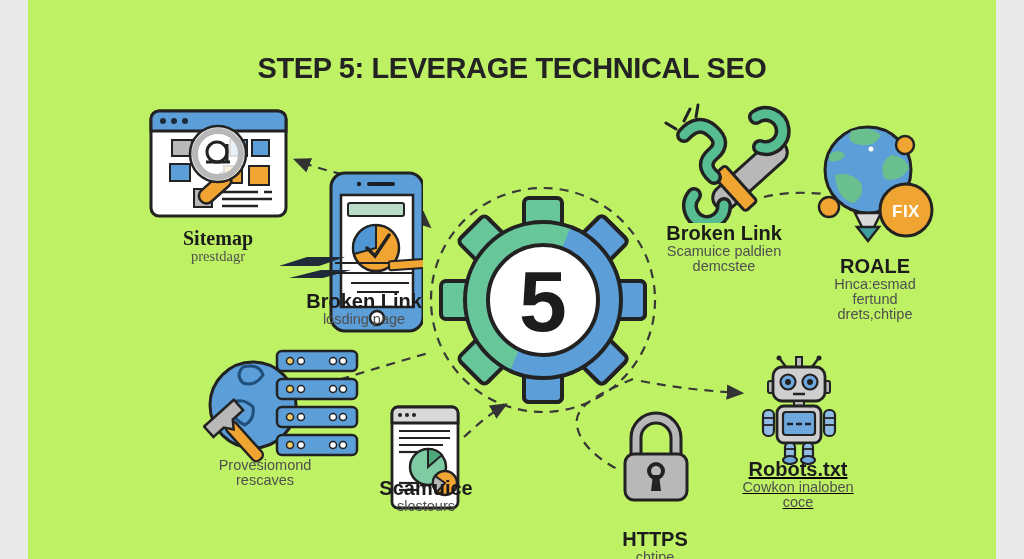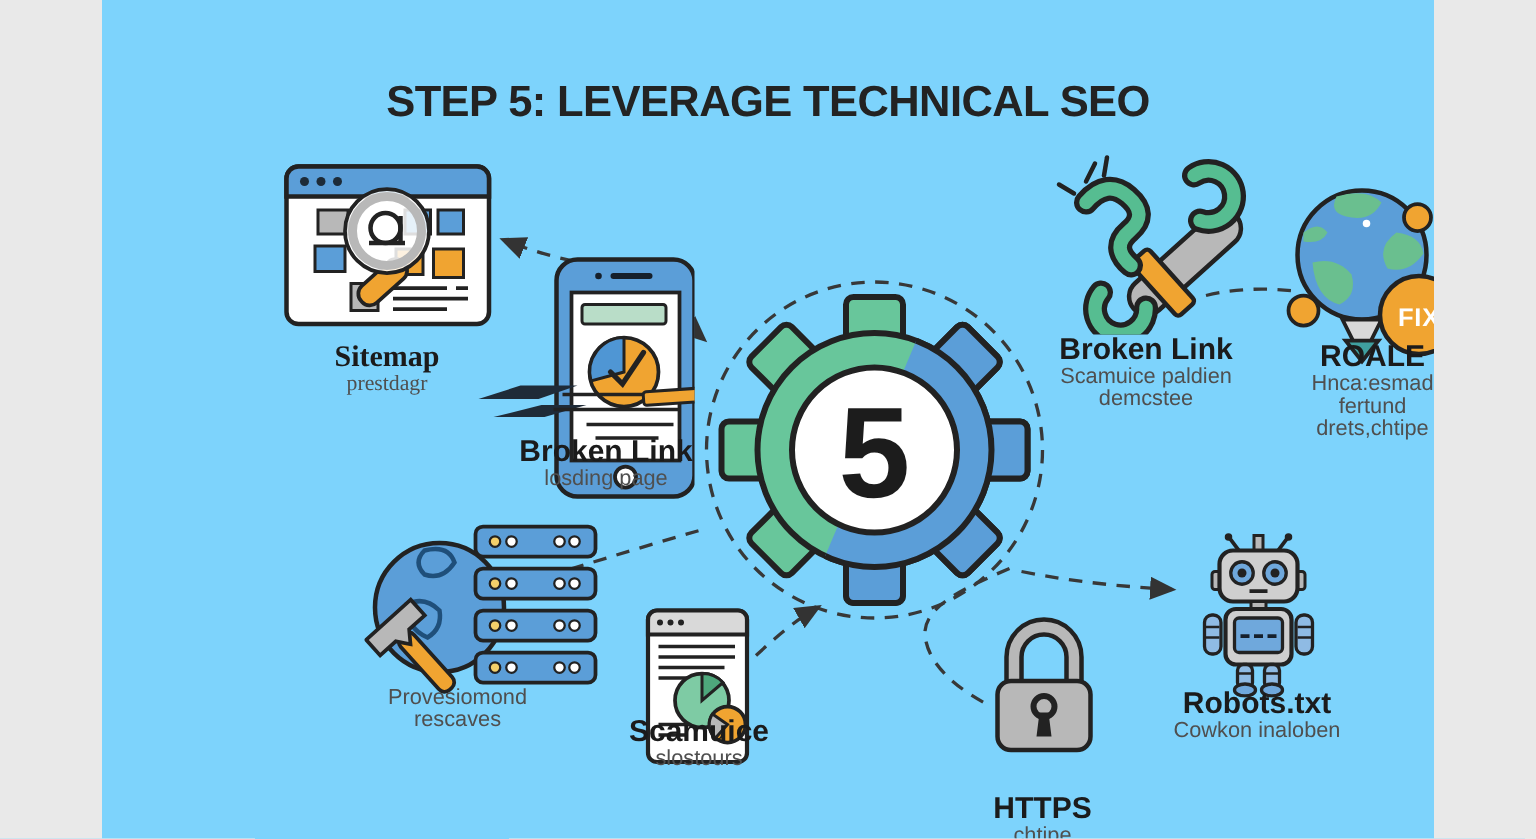--- a/index.html
+++ b/index.html
@@ -1,16 +1,16 @@
 <!DOCTYPE html>
 <html><head>
 <meta charset="utf-8">
 <style>
   html,body{margin:0;padding:0;background:#e9e9e9;font-family:"Liberation Sans",sans-serif;}
-  .stage{position:relative;width:888px;height:559px;background:#7dd3fc;overflow:hidden;margin:0 auto;}
+  .stage{position:relative;width:968px;height:559px;background:#bef264;overflow:hidden;margin:0 auto;}
   .abs{position:absolute;}
   .title{position:absolute;top:52px;left:0;right:0;text-align:center;
          font-size:29px;font-weight:800;letter-spacing:-0.4px;color:#232323;}
   .cap{position:absolute;width:170px;text-align:center;}
   .cap .cap-bold{font-size:20px;font-weight:800;color:#1b1b1b;line-height:1.05;}
   .cap .cap-sub{font-size:14.5px;color:#4f4f4f;line-height:1.04;}
   svg{display:block;}
   .conn{position:absolute;left:0;top:0;}
 </style>
 </head>
@@ -245,21 +245,21 @@
     <div class="cap-bold">Broken Link</div>
     <div class="cap-sub">losding page</div>
   </div>
 
   <div class="cap" style="left:611px;top:223px;">
     <div class="cap-bold">Broken Link</div>
     <div class="cap-sub">Scamuice paldien</div>
     <div class="cap-sub">demcstee</div>
   </div>
 
-  <div class="cap" style="left:762px;top:228px;text-align:center;">
+  <div class="cap" style="left:762px;top:256px;text-align:center;">
     <div class="cap-bold">ROALE</div>
     <div class="cap-sub">Hnca:esmad</div>
     <div class="cap-sub">fertund</div>
     <div class="cap-sub">drets,chtipe</div>
   </div>
 
   <div class="cap" style="left:152px;top:458px;">
     <div class="cap-sub">Provesiomond</div>
     <div class="cap-sub">rescaves</div>
   </div>
@@ -267,18 +267,19 @@
   <div class="cap" style="left:313px;top:478px;">
     <div class="cap-bold">Scamuice</div>
     <div class="cap-sub">slostours</div>
   </div>
 
   <div class="cap" style="left:542px;top:529px;">
     <div class="cap-bold">HTTPS</div>
     <div class="cap-sub">chtipe</div>
   </div>
 
-  <div class="cap" style="left:685px;top:459px;">
+  <div class="cap" style="left:685px;top:459px;text-decoration:underline;">
     <div class="cap-bold">Robots.txt</div>
     <div class="cap-sub">Cowkon inaloben</div>
+    <div class="cap-sub">coce</div>
   </div>
 
 </div>
 
 </body></html>

